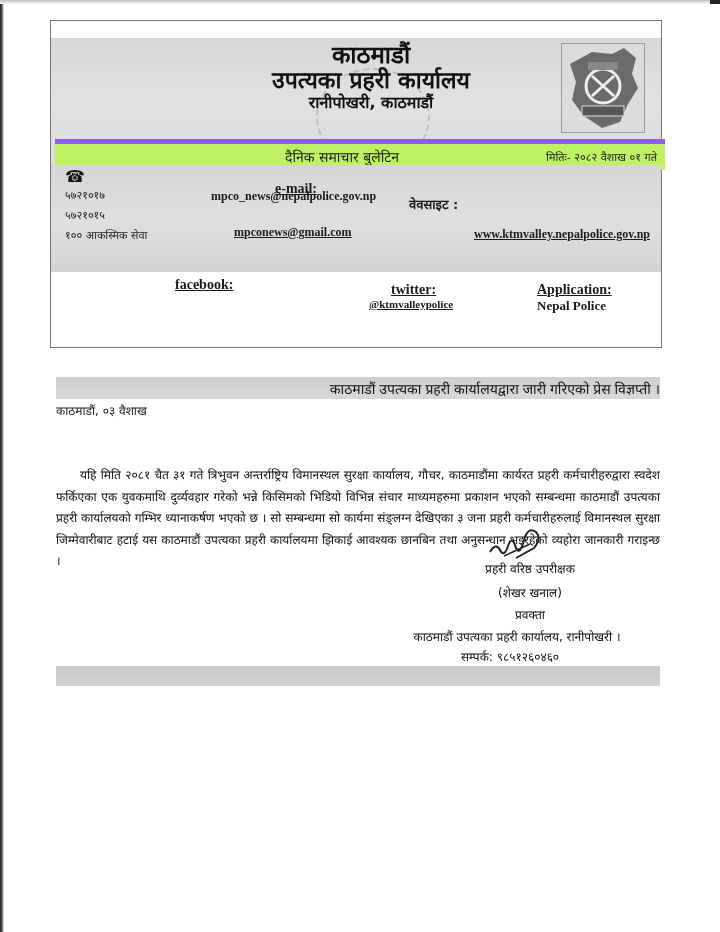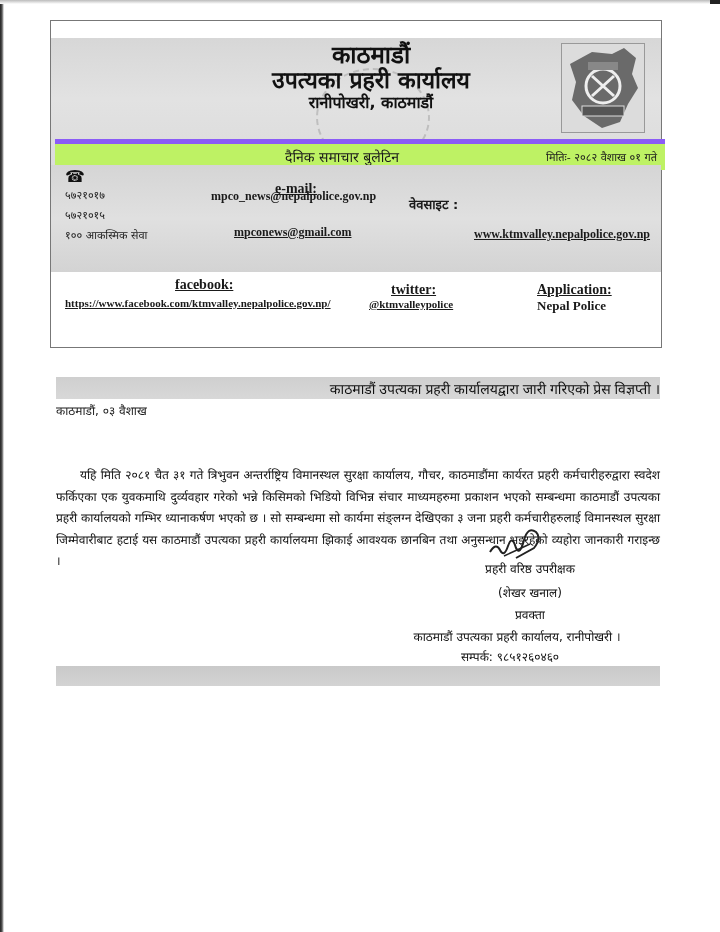--- a/index.html
+++ b/index.html
@@ -208,21 +208,20 @@
     <span class="email-label">e-mail:</span>
     <span class="email-1">mpco_news@nepalpolice.gov.np</span>
     <span class="email-2">mpconews@gmail.com</span>
 
     <span class="website-label">वेवसाइट :</span>
     <span class="website-url">www.ktmvalley.nepalpolice.gov.np</span>
   </div>
 
   <div class="social-row">
     <span class="social-label" style="left:124px; top:5px">facebook:</span>
-    <span class="social-value" style="left:14px; top:25px; text-decoration:underline">https://www.facebook.com/ktmvalley.nepalpolice.gov.np/</span>
     <span class="social-label" style="left:340px; top:10px">twitter:</span>
     <span class="social-value" style="left:318px; top:26px; text-decoration:underline">@ktmvalleypolice</span>
     <span class="social-label" style="left:486px; top:10px">Application:</span>
     <span class="social-value" style="left:486px; top:26px; font-size:13px">Nepal Police</span>
   </div>
 
 </div>
 
 <div class="press-title-bar">
   <span class="press-title">काठमाडौं उपत्यका प्रहरी कार्यालयद्वारा जारी गरिएको प्रेस विज्ञप्ती ।</span>

